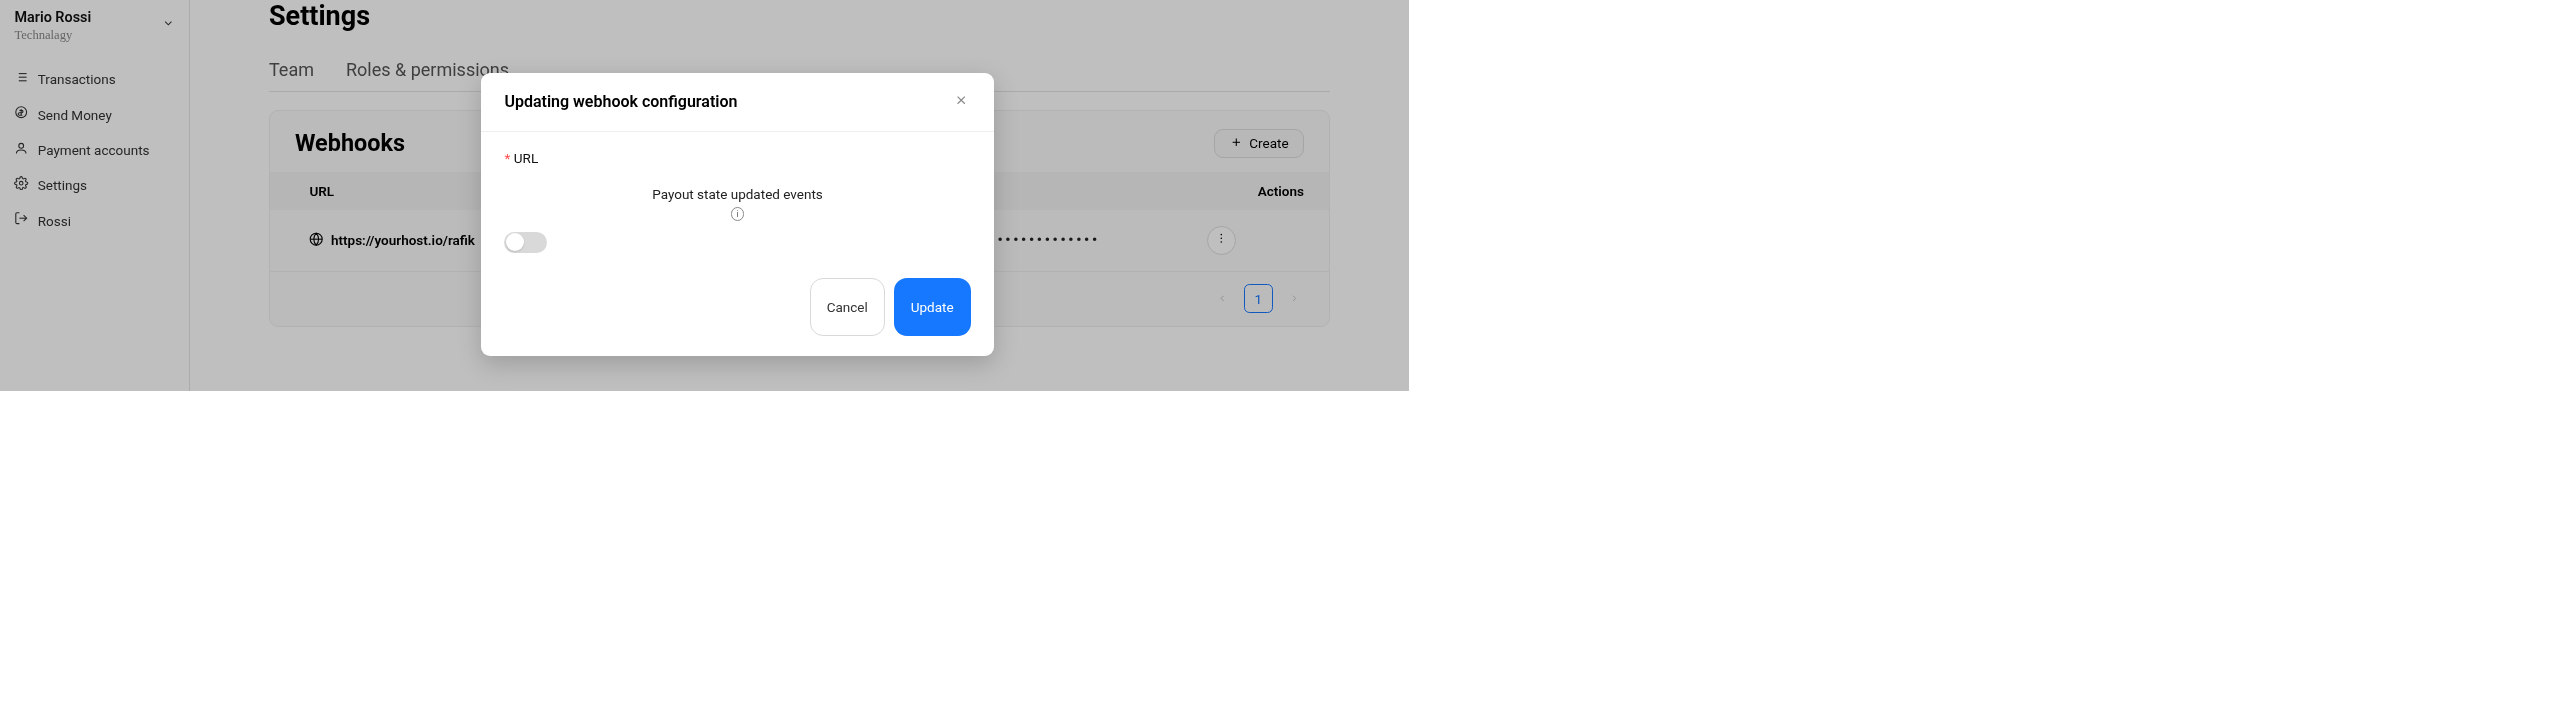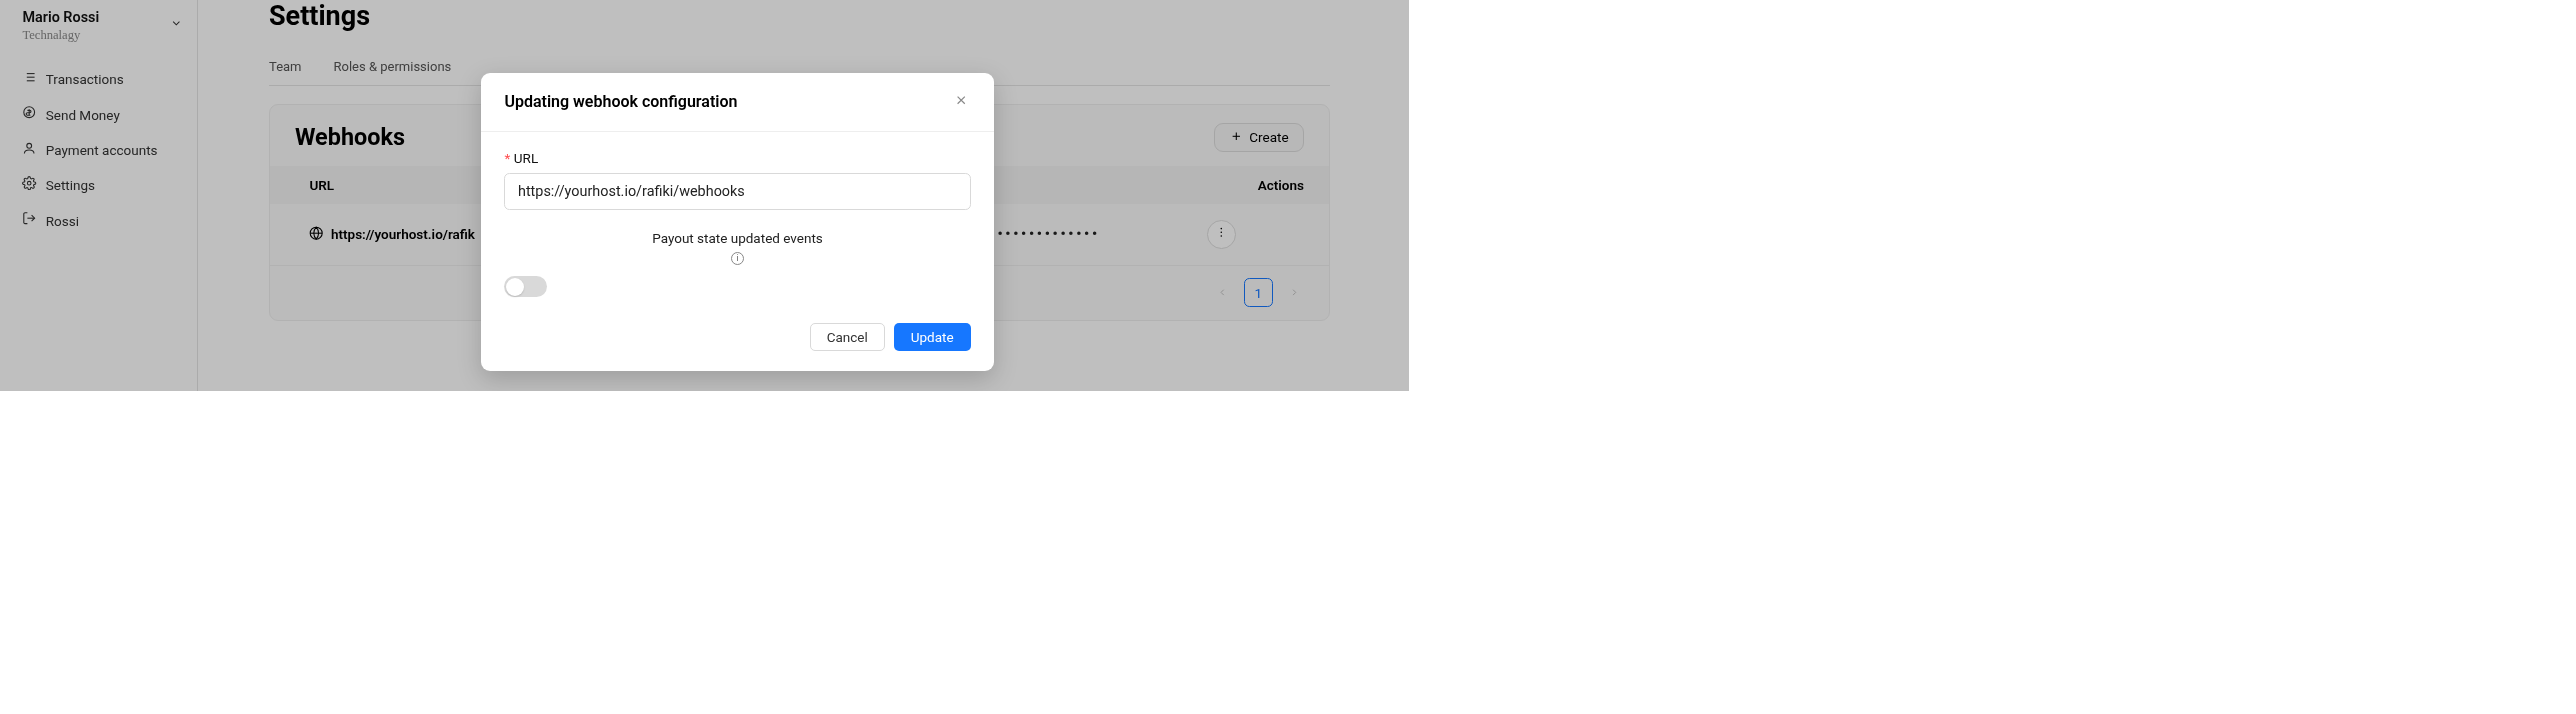--- a/index.html
+++ b/index.html
@@ -1,32 +1,32 @@
 <!DOCTYPE html>
 <html style="font-size:14.4px"><head>
   <meta charset="utf-8">
   <style>
     * { box-sizing: border-box; margin: 0; padding: 0; font-family: -apple-system, BlinkMacSystemFont, "Segoe UI", Roboto, sans-serif; }
     body { background: #fff; color: #000; position: relative; width: 1409px; height: 391px; overflow: hidden; }
 
-    .sidebar { position: absolute; left: 8px; top: 0; width: 190px; height: 100%; border-right: 0.9px solid #e5e5e5; background: #fff; }
+    .sidebar { position: absolute; left: 0; top: 0; width: 190px; height: 100%; border-right: 0.9px solid #e5e5e5; background: #fff; }
     .user-block { display: flex; align-items: flex-start; justify-content: space-between; padding: 9px 14.4px 14.4px 14.4px; }
     .user-info { display: flex; flex-direction: column; }
     .user-name { font-size: 14.4px; font-weight: 600; color: #111; }
     .user-org { font-size: 12.6px; color: #888; margin-top: 1.8px; font-family: Liberation Serif, serif; }
     .chev { margin-top: 7.2px; color: #333; }
 
     .nav { padding: 3.6px 0; }
     .nav-item { display: flex; align-items: flex-end; gap: 9px; padding: 9px 14.4px; font-size: 13.5px; color: #333; cursor: pointer; }
     .nav-item svg { flex-shrink: 0; }
 
     .main { position: absolute; left: 190px; top: 0; right: 0; height: 100%; padding: 0 79px 0 79px; }
     .page-title { font-size: 27px; font-weight: 700; margin-top: 0px; margin-bottom: 20px; }
     .tabs { display: flex; gap: 32px; border-bottom: 0.9px solid #e5e5e5; }
-    .tab { font-size: 13px; color: #555; padding: 7.2px 0 10.8px 0; cursor: pointer; }
+    .tab { font-size: 18px; color: #555; padding: 7.2px 0 10.8px 0; cursor: pointer; }
 
     .card { background: #fafafa; border: 0.9px solid #eee; border-radius: 9px; margin-top: 18px; padding: 18px 0 10.8px 0; }
     .card-header { display: flex; justify-content: space-between; align-items: center; padding: 0 25px 14.4px 25px; }
     .card-title { font-size: 23.4px; font-weight: 700; }
     .create-btn { display: flex; align-items: center; gap: 7.2px; padding: 5.4px 14.4px; border: 0.9px solid #ddd; background: #f6f6f6; border-radius: 9px; font-size: 13.5px; cursor: pointer; }
 
     .table-head { display: flex; background: #f3f3f3; padding: 10.8px 25px; font-size: 13.5px; font-weight: 600; }
     .col-url { flex: 1; padding-left: 14.4px;}
     .col-actions { width: 108px; text-align: right; }
 
@@ -47,21 +47,21 @@
     .modal-close { color: #888; cursor: pointer; padding: 1.8px;}
     .modal-body { padding: 18px 23.4px 7.2px 23.4px; }
     .form-label { font-size: 13.5px; color: #111; margin-bottom: 7.2px; display: flex; gap: 3.6px; }
     .form-label .req { color: #ff4d4f; }
     .url-input { width: 100%; border: 0.9px solid #d9d9d9; border-radius: 5.4px; padding: 9px 12.6px; font-size: 14.4px; color: #222; }
     .section-label { font-size: 13.5px; margin-top: 20px; display: flex; align-items: center; gap: 5.4px; color: #222; flex-direction: column;}
     .info-icon { width: 13.5px; height: 13.5px; border: 0.9px solid #888; border-radius: 50%; display:inline-flex; align-items:center; justify-content:center; font-size: 9px; color:#666;}
     .toggle { width: 43px; height: 21.6px; background: #d9d9d9; border-radius: 10.8px; margin-top: 10.8px; position: relative; cursor: pointer; }
     .toggle-knob { position: absolute; left: 1.8px; top: 1.8px; width: 18px; height: 18px; background: #fff; border-radius: 50%; box-shadow: 0 0.9px 1.8px rgba(0,0,0,0.15);}
     .modal-foot { display: flex; justify-content: flex-end; gap: 9px; padding: 18px 23.4px 20px 23.4px; }
-    .btn { padding: 5px 16px; border-radius: 5px; font-size: 13.5px; cursor: pointer; border: 0.9px solid transparent; text-align: center;}
+    .btn { padding: 20px 16px; border-radius: 13px; font-size: 13.5px; cursor: pointer; border: 0.9px solid transparent; text-align: center;}
     .btn-default { background: #fff; border: 0.9px solid #d9d9d9; color: #333;}
     .btn-primary { background: #1677ff; color: #fff;}
   </style>
 </head>
 <body>
 
 <div class="sidebar">
   <div class="user-block">
     <div class="user-info">
       <span class="user-name">Mario Rossi</span>
@@ -188,21 +188,20 @@
           <line x1="18" y1="6" x2="6" y2="18"></line>
           <line x1="6" y1="6" x2="18" y2="18"></line>
         </svg>
     </span>
   </div>
   <div class="modal-body">
     <div class="form-label">
       <span class="req">*</span>
       <span>URL</span>
     </div>
-    <input class="url-input" type="text" value="https://yourhost.io/rafiki/webhooks" style="">
     <div class="section-label">
       <span>Payout state updated events</span>
       <span class="info-icon">i</span>
     </div>
     <div class="toggle">
       <div class="toggle-knob"></div>
     </div>
   </div>
   <div class="modal-foot">
     <button class="btn btn-default">Cancel</button>

